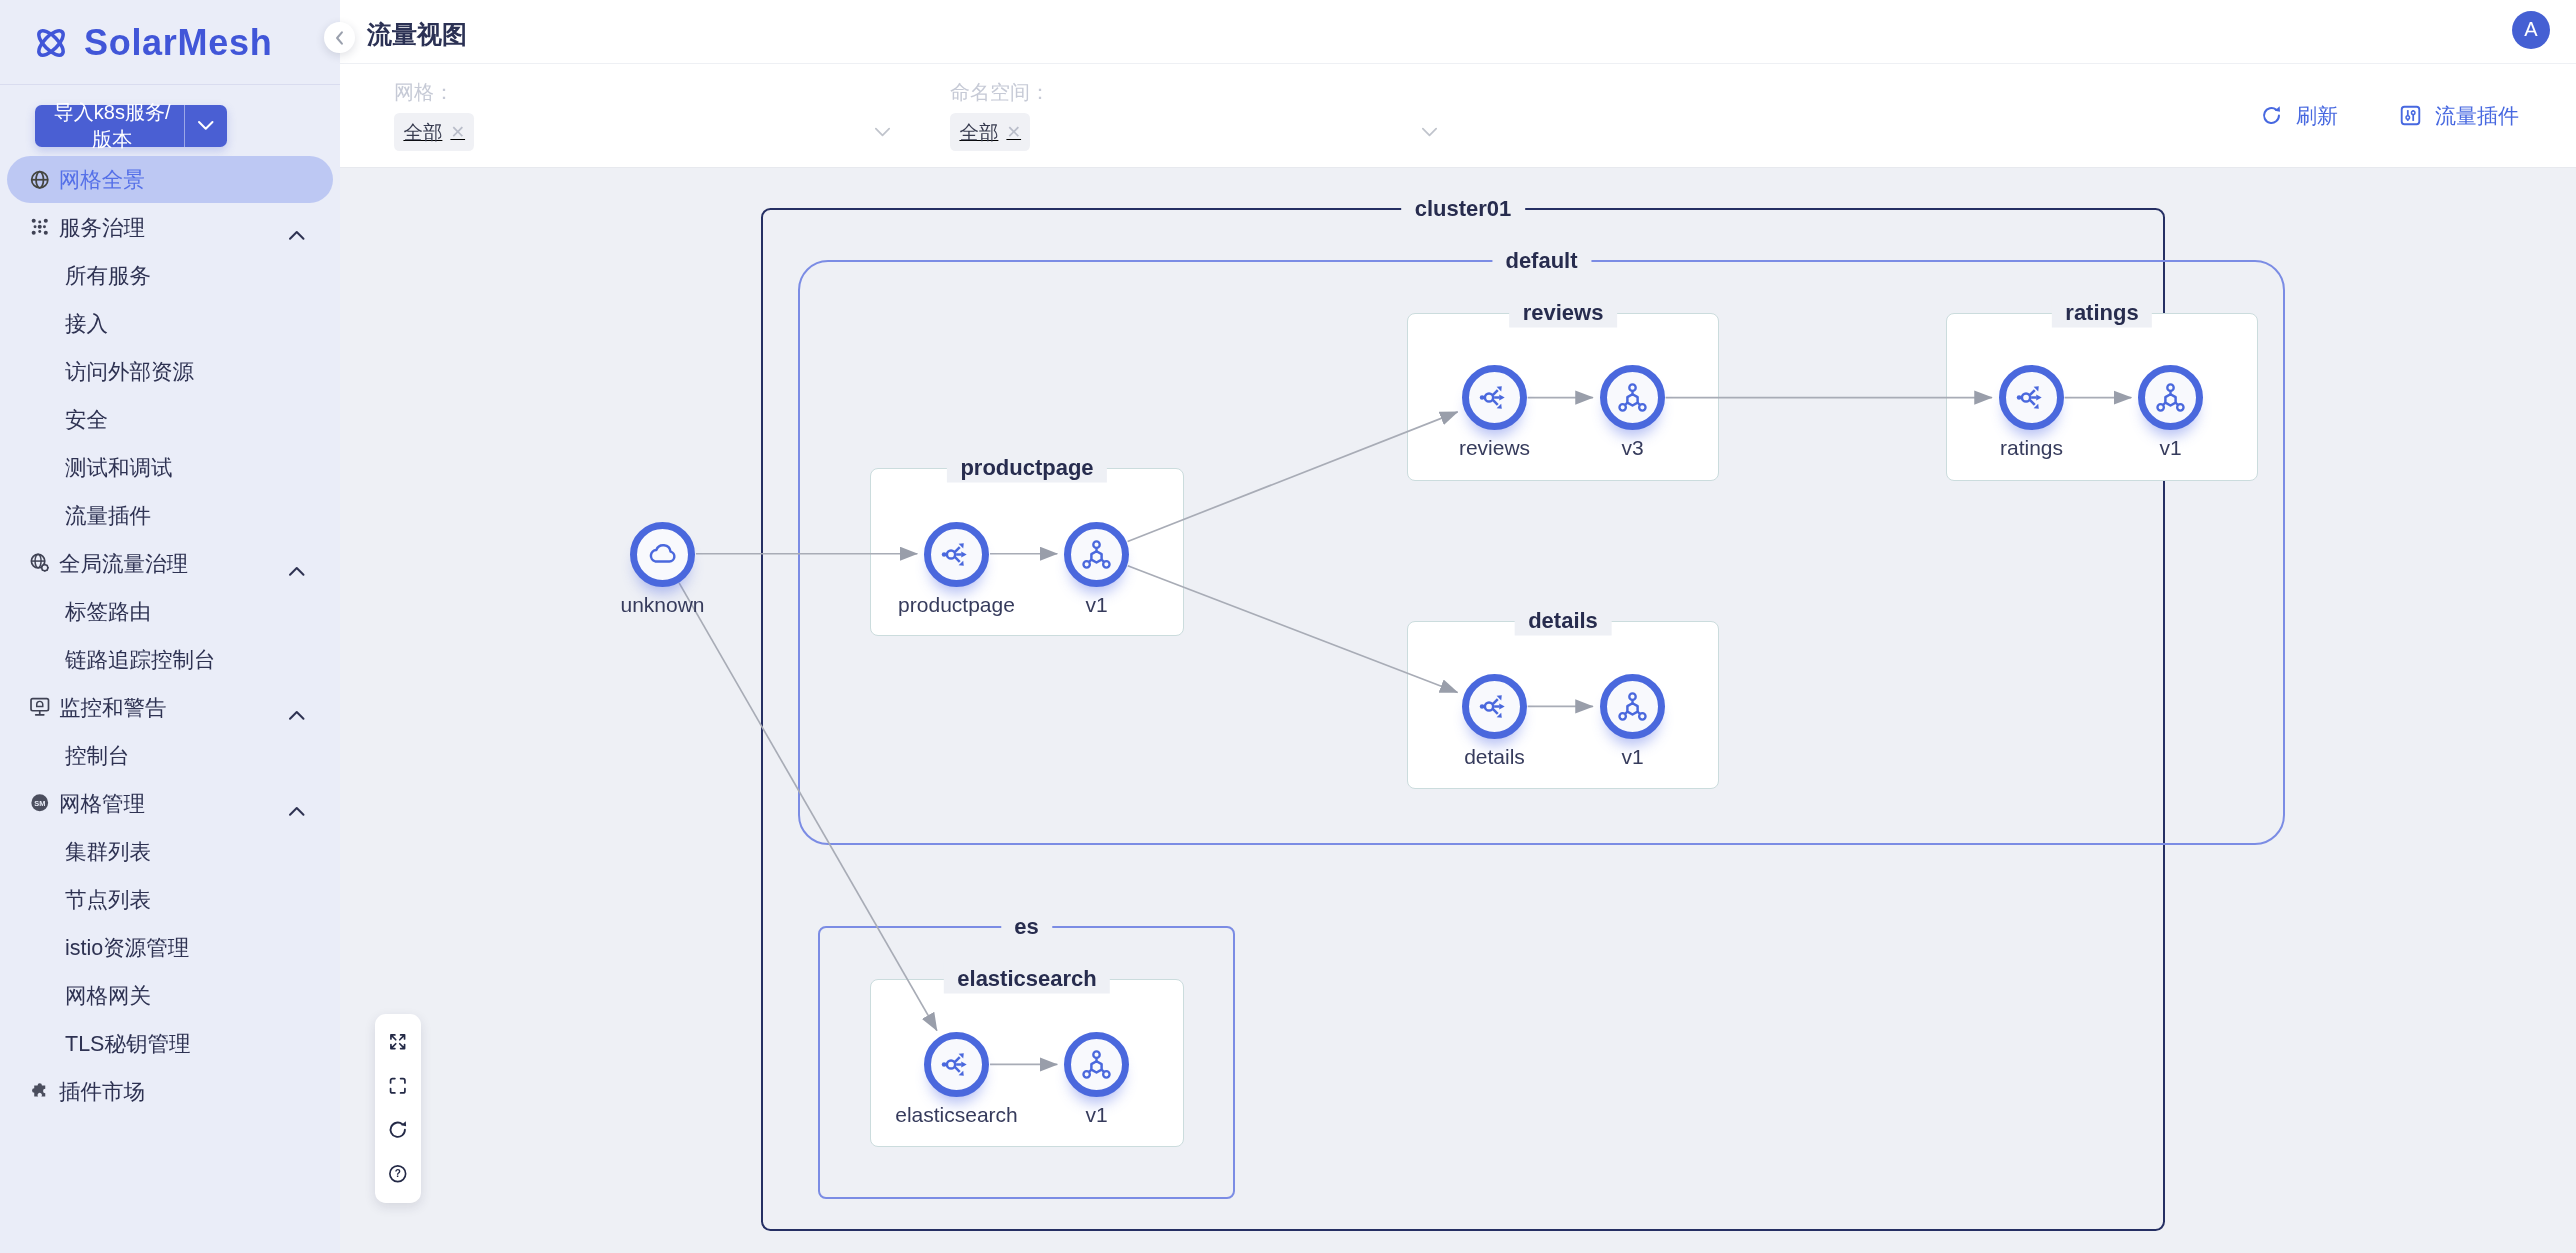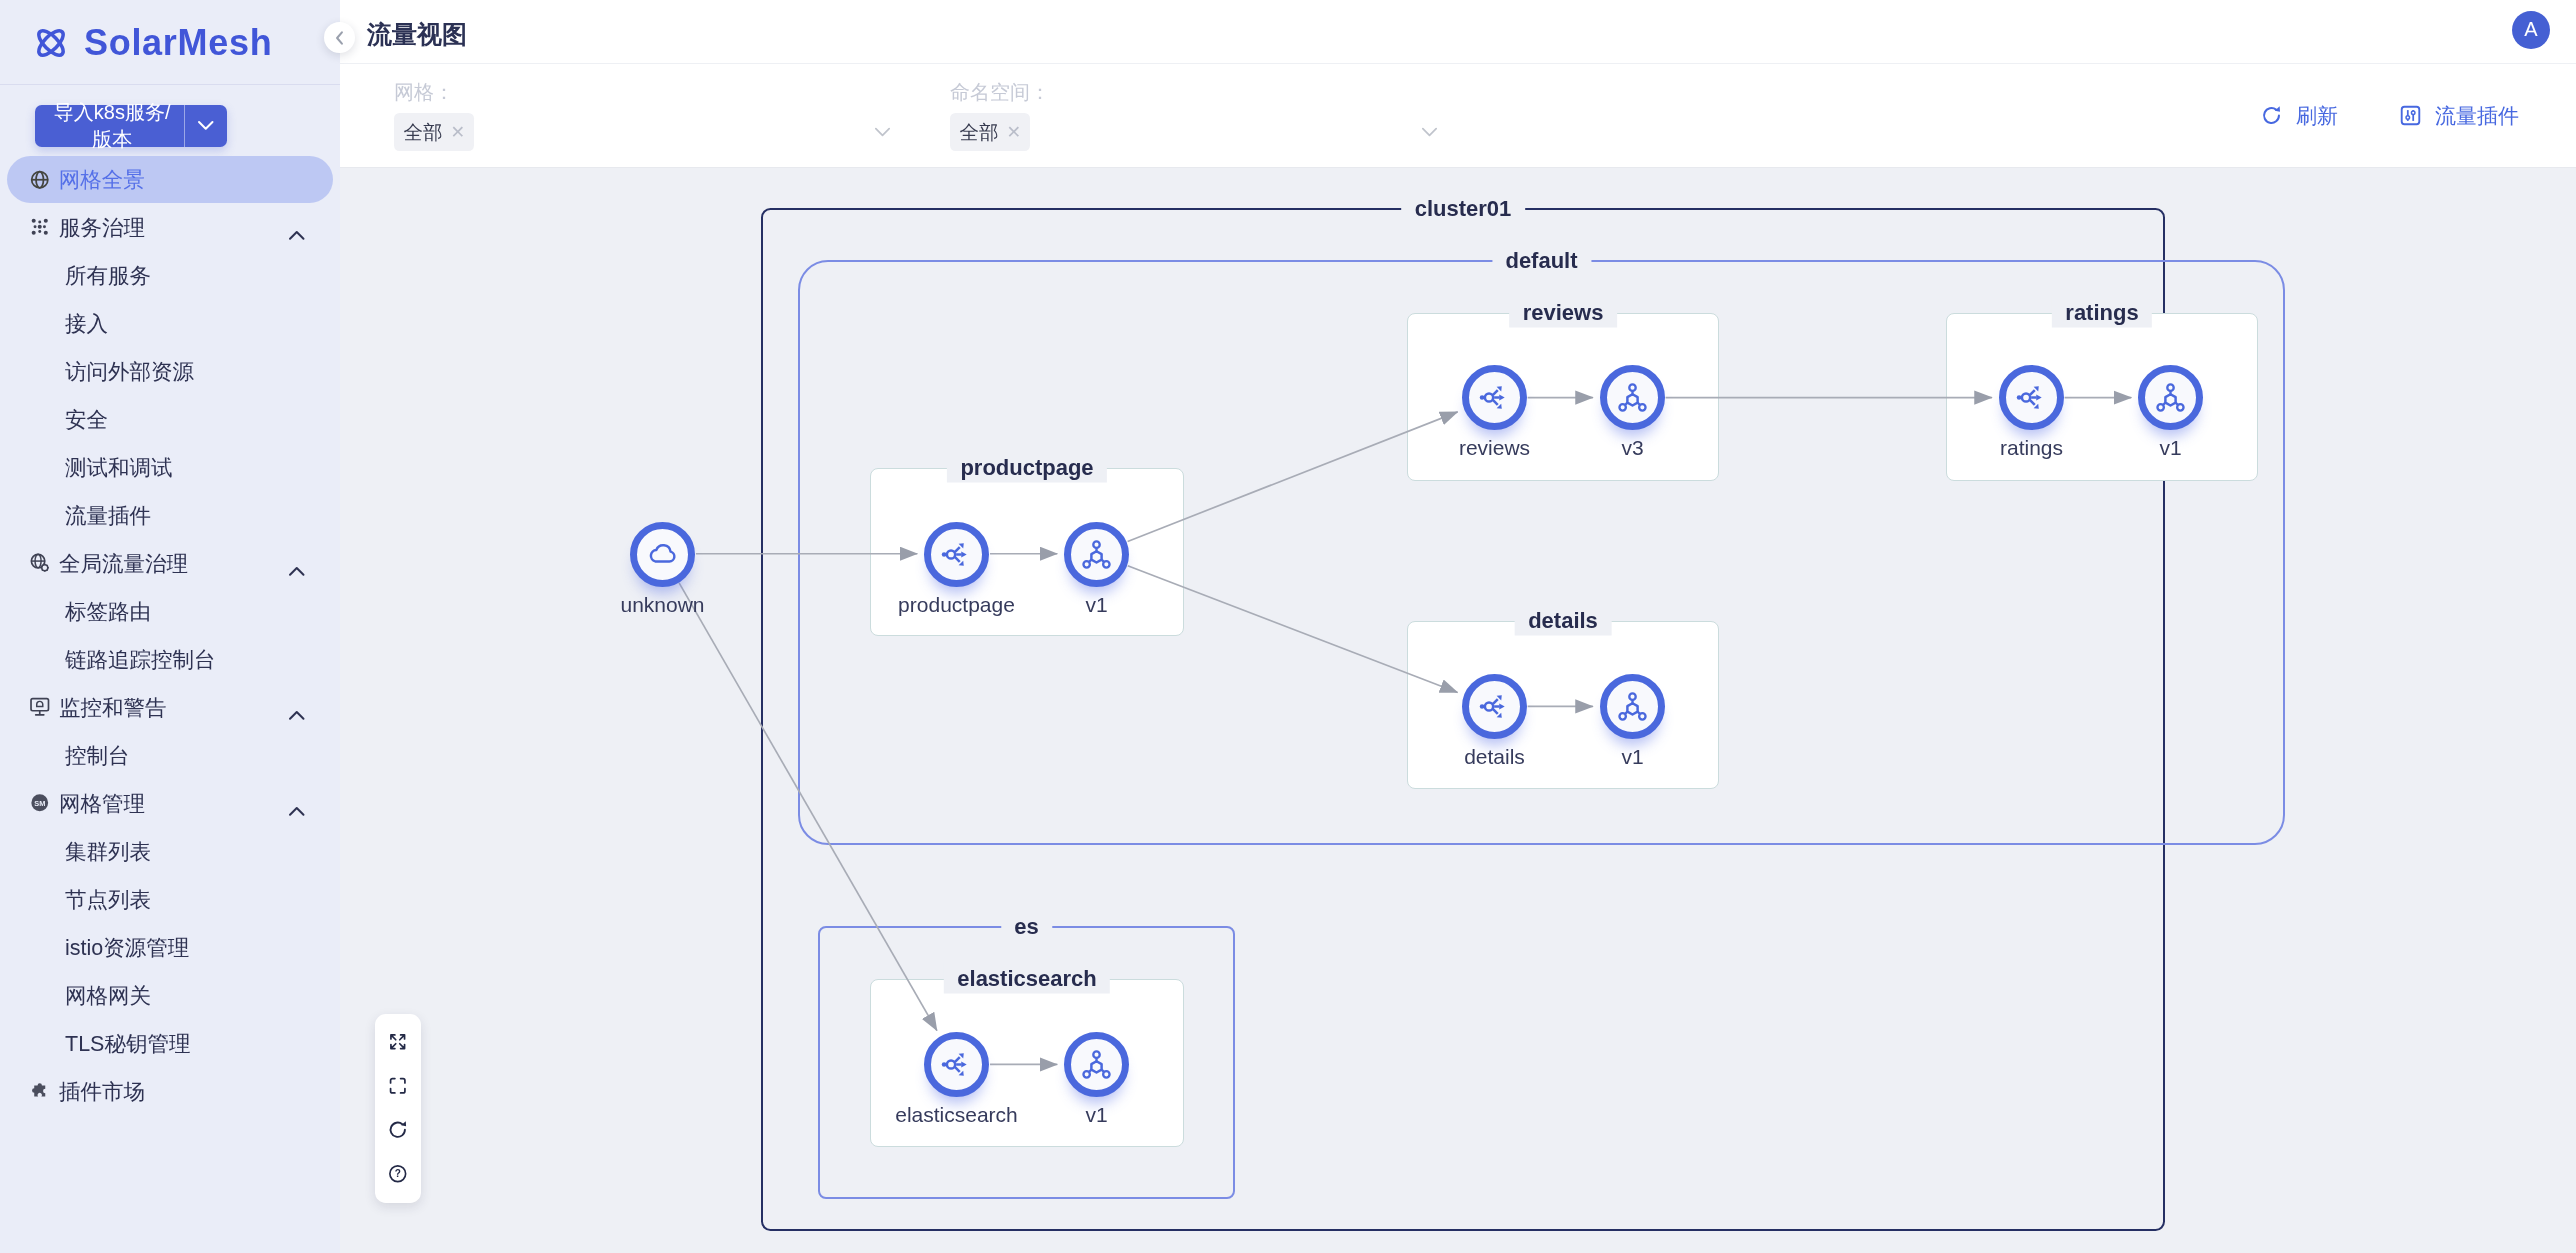--- a/index.html
+++ b/index.html
@@ -30,21 +30,21 @@
   .topbar { position:relative; height:64px; background:#fff; border-bottom:1.3px solid #eef0f4; }
   .collapse-btn { position:absolute; left:-16px; top:22px; width:31px; height:31px; border-radius:50%; background:#fff; box-shadow:0 2.7px 9.4px rgba(31,37,66,.14); display:flex; align-items:center; justify-content:center; z-index:30; cursor:pointer; }
   .page-title { position:absolute; left:27px; top:17.5px; font-size:25px; font-weight:bold; color:#2b3154; }
   .avatar { position:absolute; right:26px; top:10.8px; width:38px; height:38px; border-radius:50%; background:#4560d3; color:#fff; font-size:20px; display:flex; align-items:center; justify-content:center; cursor:pointer; }
 
   
   .filterbar { position:relative; height:104px; background:#fff; border-bottom:1.3px solid #e7e9ee; display:flex; align-items:center; padding:0 57px 0 54px; }
   .fgroup { display:flex; flex-direction:column; justify-content:center; }
   .fg1 { width:556px; } .fg2 { width:534px; } .fg3 { width:511px; }
   .flabel { font-size:20px; color:#c6cad6; margin-bottom:6.7px; }
-  .select-row { display:flex; align-items:center; height:40px; cursor:pointer; }
+  .select-row { display:flex; align-items:center; height:40px; cursor:pointer;text-decoration:underline; }
   .sr1 { width:498px; } .sr2 { width:489px; }
   .chip { display:inline-flex; align-items:center; gap:8px; background:#f0f1f5; border-radius:5.4px; padding:5.4px 9.4px; font-size:19.5px; color:#383c50; }
   .chip .x { color:#b9bdc9; font-size:17.5px; cursor:pointer; }
   .select-row .sp { flex:1; }
   .search-box { position:relative; width:505px; height:40px; border:1.3px solid #dcdfe6; border-radius:5.4px; background:#fff; }
   .search-box input { position:absolute; inset:0; border:0; outline:none; background:transparent; padding-left:42px; font-size:19.5px; color:#383c50; font-family:inherit; }
   .search-ic { position:absolute; left:10.8px; top:9.4px; }
   .fspacer { flex:1; }
   .act-btn { display:flex; align-items:center; gap:13px; color:#4768e0; font-size:21px; cursor:pointer; white-space:nowrap; }
   .act-btn + .act-btn { margin-left:61px; }

